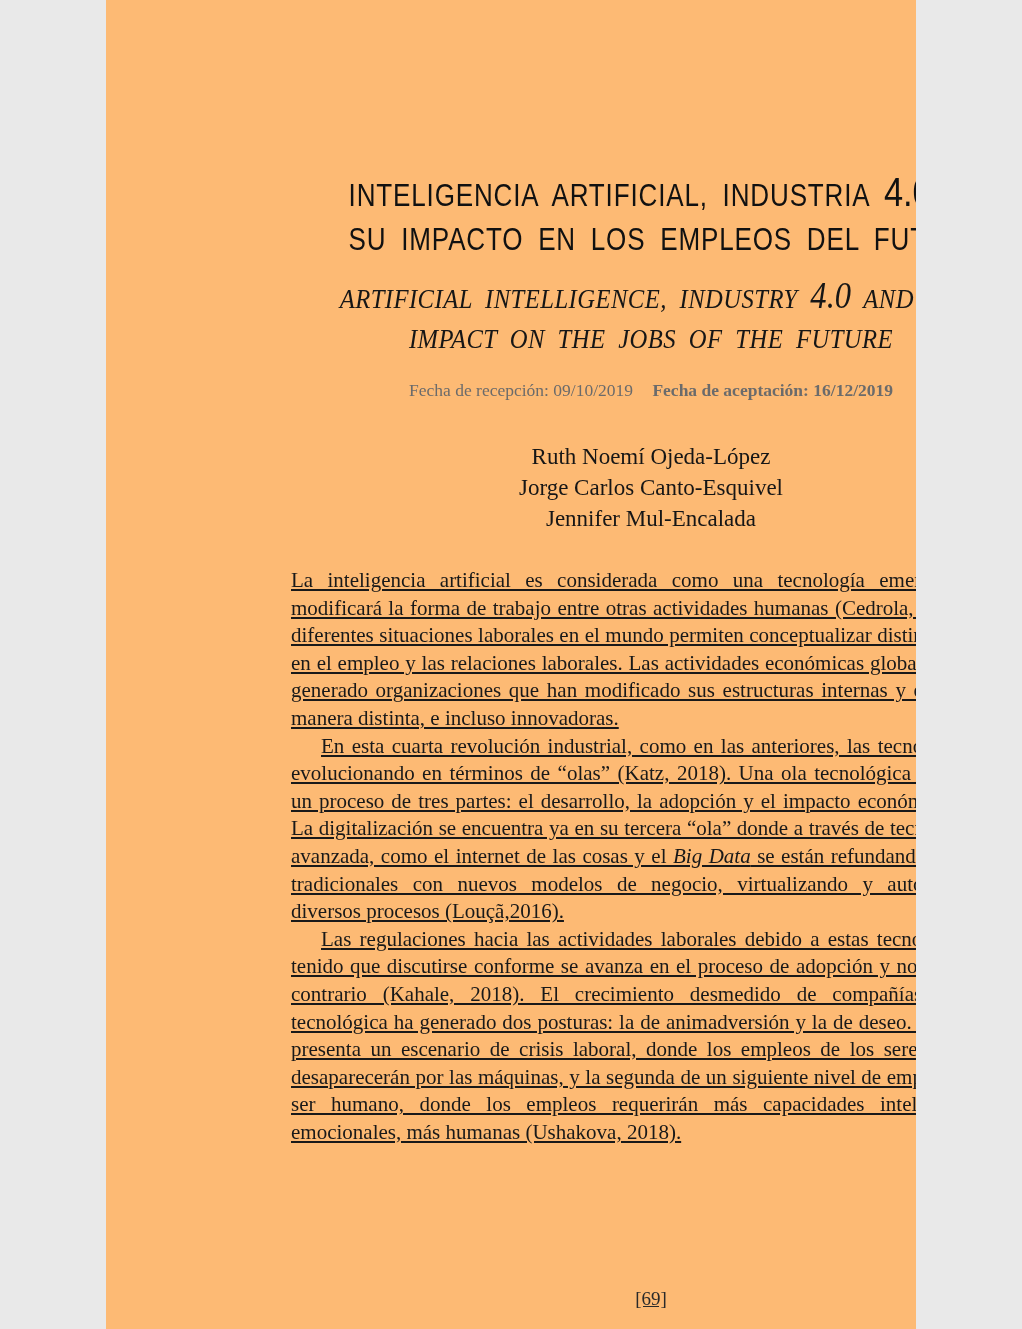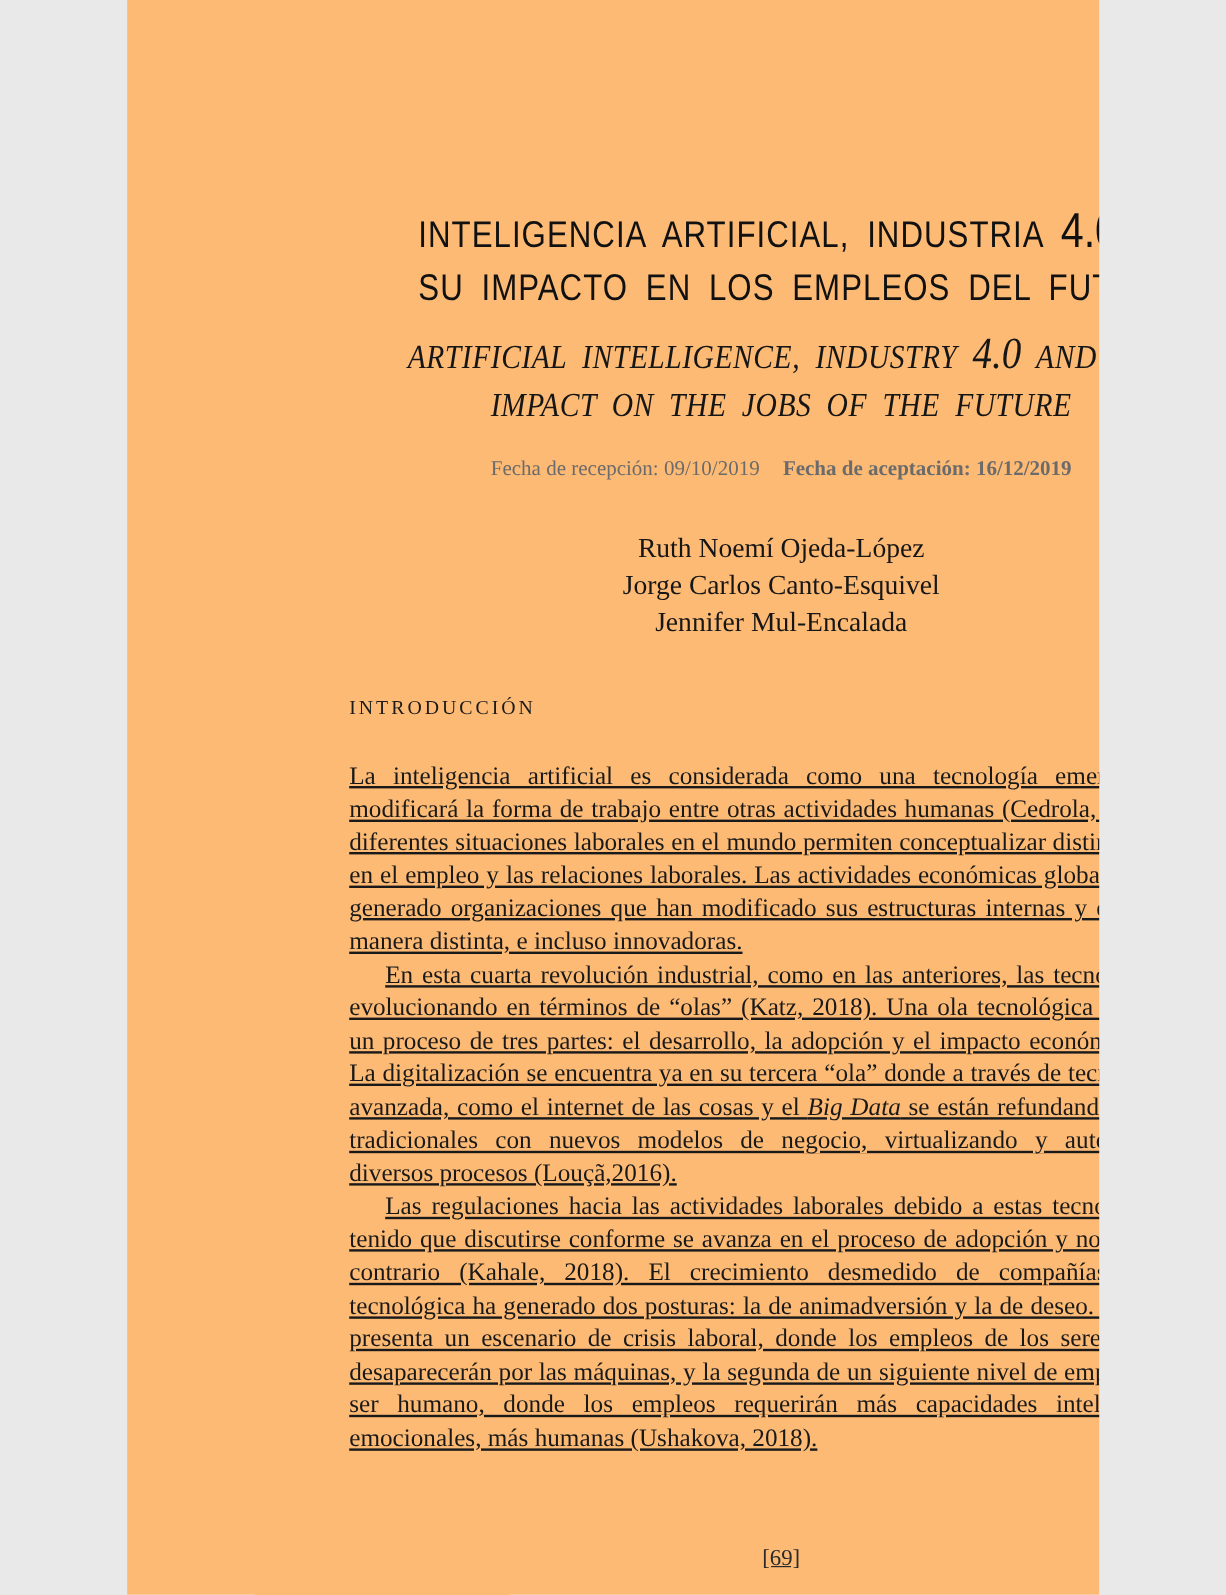--- a/index.html
+++ b/index.html
@@ -140,21 +140,20 @@
       <span class="date-item">Fecha de recepción: 09/10/2019</span>
       <span class="date-item">Fecha de aceptación: 16/12/2019</span>
     </div>
 
     <div class="authors">
       <div class="author">Ruth Noemí Ojeda-López</div>
       <div class="author">Jorge Carlos Canto-Esquivel</div>
       <div class="author">Jennifer Mul-Encalada</div>
     </div>
 
-    <h3 class="section-heading">INTRODUCCIÓN</h3>
 
     <div class="body-text">
       <p class="body-p"><span>La inteligencia artificial es considerada como una tecnología emergente que modificará la forma de trabajo entre otras actividades humanas (Cedrola, 2018). Las diferentes situaciones laborales en el mundo permiten conceptualizar distintas formas en el empleo y las relaciones laborales. Las actividades económicas globalizadas han generado organizaciones que han modificado sus estructuras internas y externas de manera distinta, e incluso innovadoras.</span></p>
       <p class="body-p indent"><span>En esta cuarta revolución industrial, como en las anteriores, las tecnologías van evolucionando en términos de “olas” (Katz, 2018). Una ola tecnológica cuenta con un proceso de tres partes: el desarrollo, la adopción y el impacto económico-social. La digitalización se encuentra ya en su tercera “ola” donde a través de tecnologías de avanzada, como el internet de las cosas y el </span><em>Big Data</em><span> se están refundando empresas tradicionales con nuevos modelos de negocio, virtualizando y automatizando diversos procesos (Louçã,2016).</span></p>
       <p class="body-p indent"><span>Las regulaciones hacia las actividades laborales debido a estas tecnologías han tenido que discutirse conforme se avanza en el proceso de adopción y no en sentido contrario (Kahale, 2018). El crecimiento desmedido de compañías de base tecnológica ha generado dos posturas: la de animadversión y la de deseo. La primera presenta un escenario de crisis laboral, donde los empleos de los seres humanos desaparecerán por las máquinas, y la segunda de un siguiente nivel de empleo para el ser humano, donde los empleos requerirán más capacidades intelectuales y emocionales, más humanas (Ushakova, 2018).</span></p>
     </div>
 
   </div>
 
   <div class="page-number">[69]</div>

